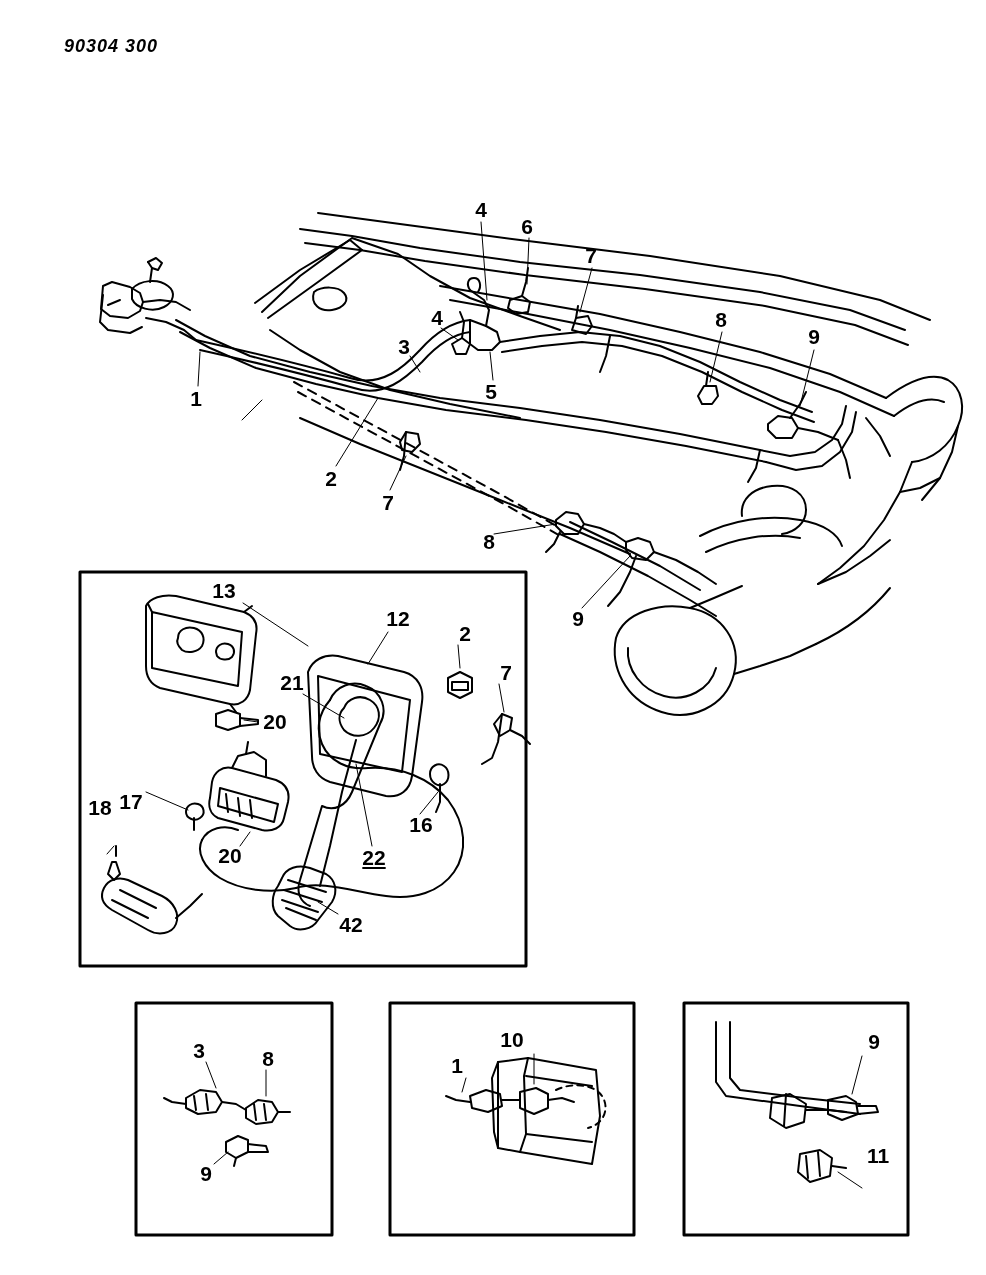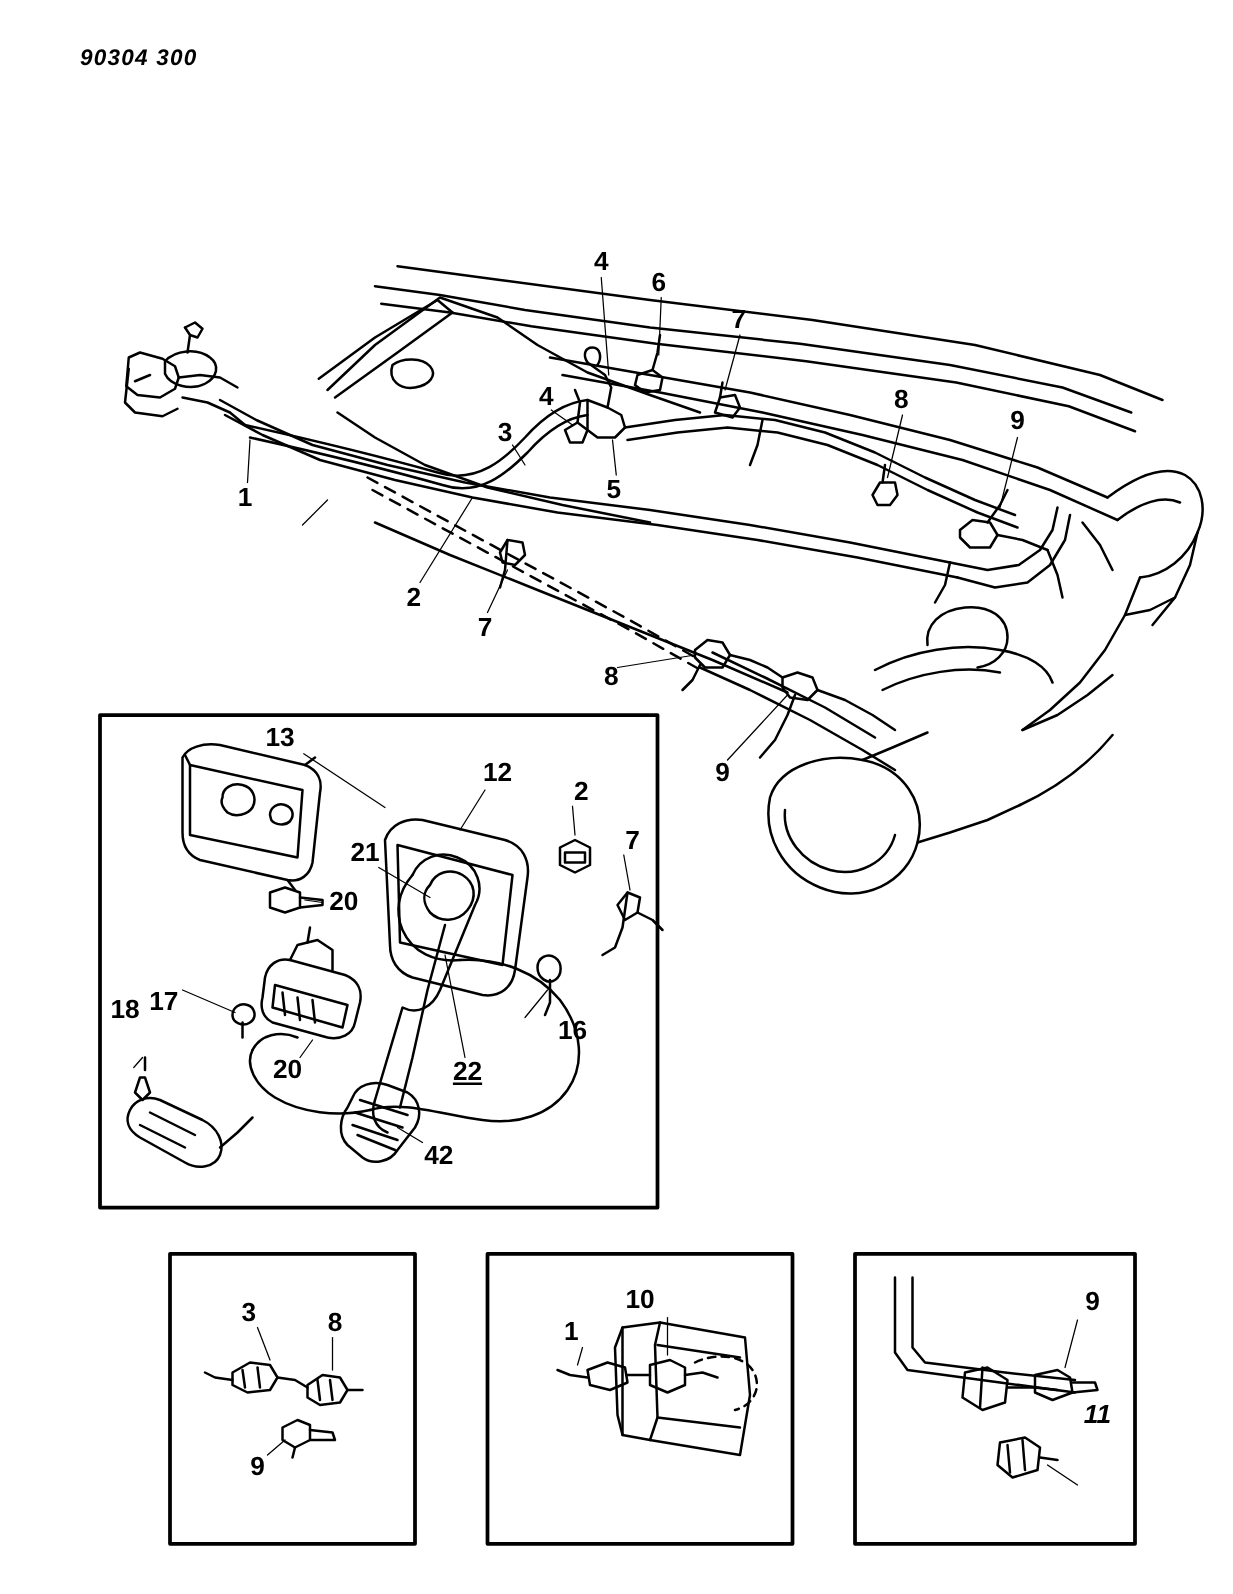--- a/index.html
+++ b/index.html
@@ -333,27 +333,27 @@
   <div class="callout" style="left:721px; top:320px;">8</div>
   <div class="callout" style="left:489px; top:542px;">8</div>
   <div class="callout" style="left:814px; top:337px;">9</div>
   <div class="callout" style="left:578px; top:619px;">9</div>
   <div class="callout" style="left:224px; top:591px;">13</div>
   <div class="callout" style="left:398px; top:619px;">12</div>
   <div class="callout" style="left:465px; top:634px;">2</div>
   <div class="callout" style="left:506px; top:673px;">7</div>
   <div class="callout" style="left:292px; top:683px;">21</div>
   <div class="callout" style="left:275px; top:722px;">20</div>
-  <div class="callout" style="left:421px; top:825px;margin-left:37px;">16</div>
+  <div class="callout" style="left:421px; top:825px;">16</div>
   <div class="callout" style="left:131px; top:789px;margin-top:13px;">17</div>
   <div class="callout" style="left:230px; top:856px;">20</div>
   <div class="callout" style="left:374px; top:858px;text-decoration:underline;">22</div>
   <div class="callout" style="left:100px; top:808px;">18</div>
   <div class="callout" style="left:351px; top:925px;">42</div>
   <div class="callout" style="left:199px; top:1051px;">3</div>
   <div class="callout" style="left:268px; top:1059px;">8</div>
   <div class="callout" style="left:206px; top:1174px;">9</div>
   <div class="callout" style="left:457px; top:1066px;">1</div>
   <div class="callout" style="left:512px; top:1040px;">10</div>
   <div class="callout" style="left:874px; top:1042px;">9</div>
-  <div class="callout" style="left:878px; top:1132px;font-style:italic;">11</div>
+  <div class="callout" style="left:878px; top:1156px;">11</div>
 
 </div>
 
 </body></html>

